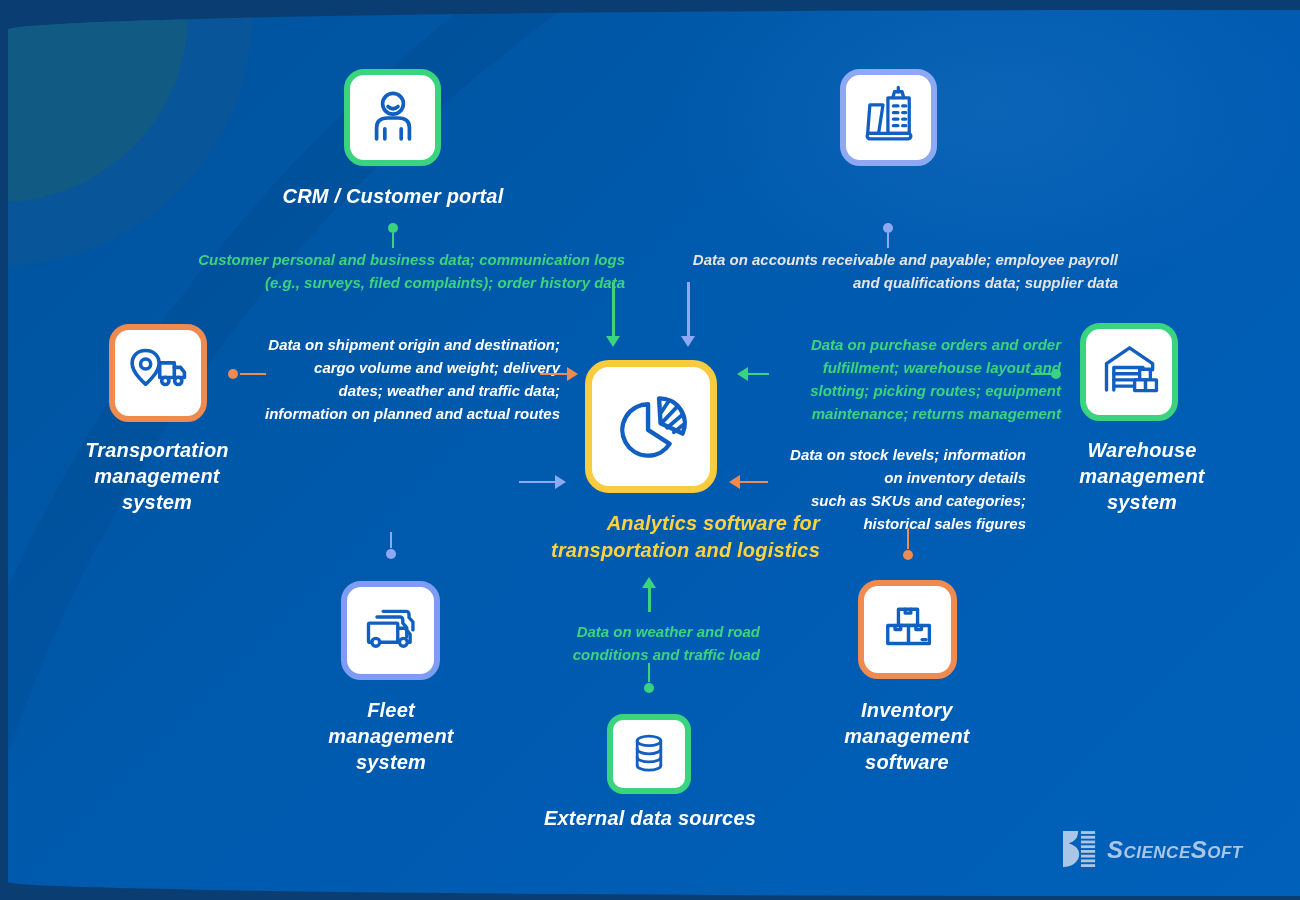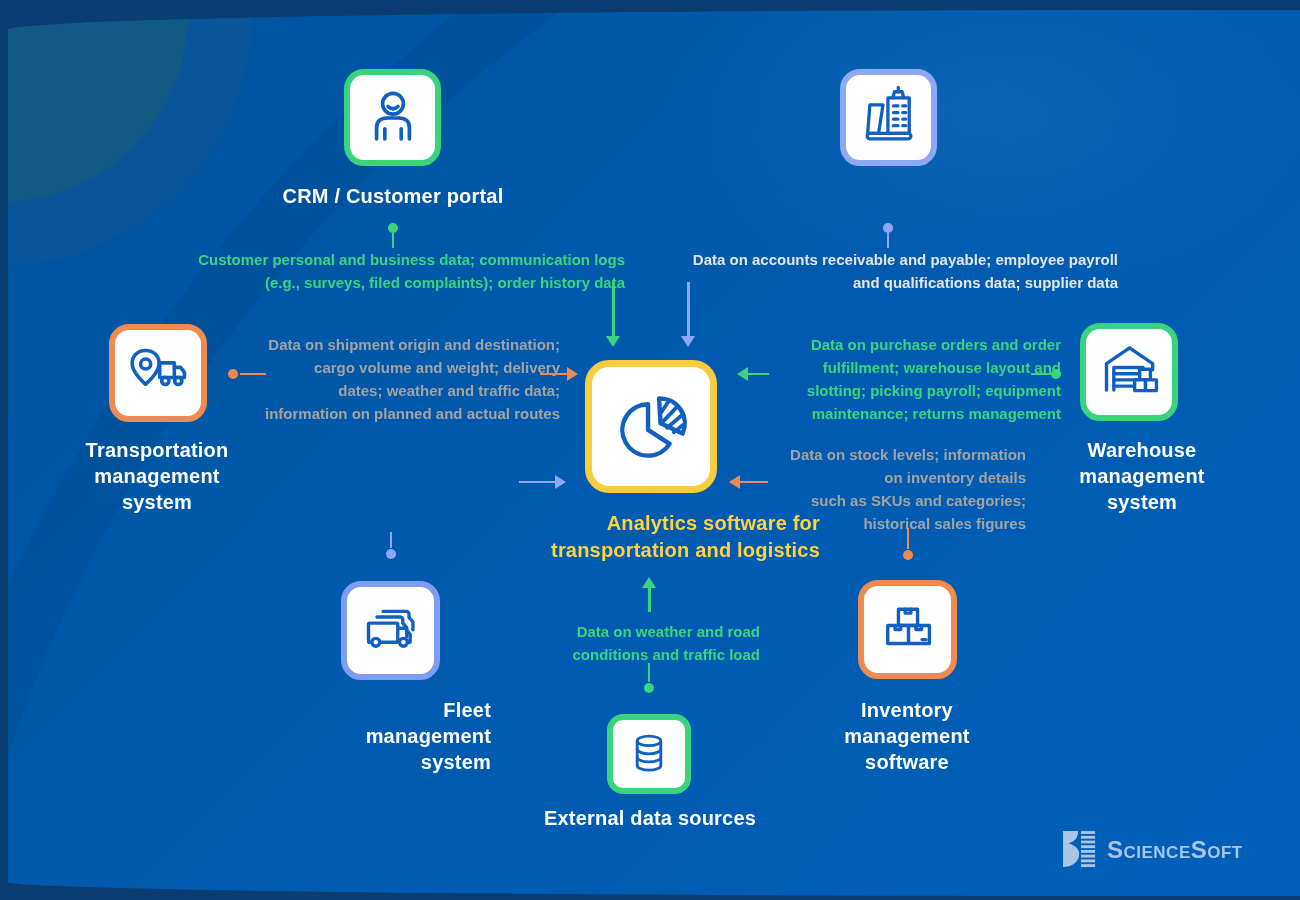--- a/index.html
+++ b/index.html
@@ -2,27 +2,27 @@
 <html><head>
 <meta charset="utf-8">
 <style>
   html,body{margin:0;padding:0;}
   body{font-family:"Liberation Sans","DejaVu Sans",sans-serif;}
   .stage{position:relative;width:1300px;height:900px;overflow:hidden;background:#0a3e72;}
   .bg-main{position:absolute;left:8px;top:10px;width:1352px;height:886px;overflow:hidden;
     background:linear-gradient(135deg,#00539c 0%,#005aae 45%,#0061bb 100%);
     border-top-left-radius:1150px 20px;border-bottom-left-radius:1150px 14px;}
   .circ{position:absolute;border-radius:50%;}
-  .content{position:absolute;left:0;top:0;width:1300px;height:752px;}
+  .content{position:absolute;left:0;top:0;width:1300px;height:752px;font-style:italic;}
   .box{position:absolute;background:#fff;box-sizing:border-box;border-radius:20px;
     display:flex;align-items:center;justify-content:center;}
   .lbl{position:absolute;color:#fff;font-weight:700;font-size:20px;line-height:26px;
     text-align:center;white-space:pre-line;letter-spacing:0.2px;}
   .data{position:absolute;font-weight:700;font-size:15px;line-height:23px;text-align:right;white-space:pre-line;}
-  .c-green{color:#3bd47e}.c-orange{color:#a3a3a3}.c-peri{color:#e5e5e5}.c-yellow{color:#ffd23f}
+  .c-green{color:#3bd47e}.c-orange{color:#ffffff}.c-peri{color:#e5e5e5}.c-yellow{color:#ffd23f}
   .dot{position:absolute;width:10px;height:10px;border-radius:50%;}
   .stem{position:absolute;}
   .b-green{background:#3bd47e}.b-orange{background:#ef8a50}.b-peri{background:#8ea9f4}
   .shaft{position:absolute;}
   .head{position:absolute;width:0;height:0;}
   .logo{position:absolute;left:1063px;top:831px;display:flex;align-items:center;gap:10px;}
   .logo-text{color:#a9c6e6;font-weight:700;font-size:24px;font-variant:small-caps;letter-spacing:0.5px;}
   svg{display:block}
 </style>
 </head>
@@ -125,41 +125,41 @@
       </svg>
     </div>
 
     <div class="lbl" style="left:243px;top:183px;width:300px;">CRM / Customer portal</div>
     <div class="lbl" style="left:57px;top:437px;width:200px;">Transportation
 management
 system</div>
     <div class="lbl" style="left:1042px;top:437px;width:200px;">Warehouse
 management
 system</div>
-    <div class="lbl" style="left:291px;top:697px;width:200px;text-align:right;">Fleet
+    <div class="lbl" style="left:291px;top:697px;width:200px;">Fleet
 management
 system</div>
     <div class="lbl" style="left:807px;top:697px;width:200px;">Inventory
 management
 software</div>
     <div class="lbl" style="left:500px;top:805px;width:300px;">External data sources</div>
     <div class="lbl c-yellow" style="left:480px;top:510px;width:340px;line-height:27px;text-align:right;">Analytics software for
 transportation and logistics</div>
 
     <div class="data c-green" style="left:165px;top:248px;width:460px;">Customer personal and business data; communication logs
 (e.g., surveys, filed complaints); order history data</div>
     <div class="data c-peri" style="left:658px;top:248px;width:460px;">Data on accounts receivable and payable; employee payroll
 and qualifications data; supplier data</div>
     <div class="data c-orange" style="left:240px;top:333px;width:320px;">Data on shipment origin and destination;
 cargo volume and weight; delivery
 dates; weather and traffic data;
 information on planned and actual routes</div>
     <div class="data c-green" style="left:741px;top:333px;width:320px;">Data on purchase orders and order
 fulfillment; warehouse layout and
-slotting; picking payroll; equipment
+slotting; picking routes; equipment
 maintenance; returns management</div>
     <div class="data c-orange" style="left:786px;top:443px;width:240px;">Data on stock levels; information
 on inventory details
 such as SKUs and categories;
 historical sales figures</div>
     <div class="data c-green" style="left:540px;top:620px;width:220px;">Data on weather and road
 conditions and traffic load</div>
 
     <div class="dot b-green" style="left:388px;top:223px;"></div>
     <div class="stem b-green" style="left:392px;top:233px;width:2px;height:15px;"></div>

